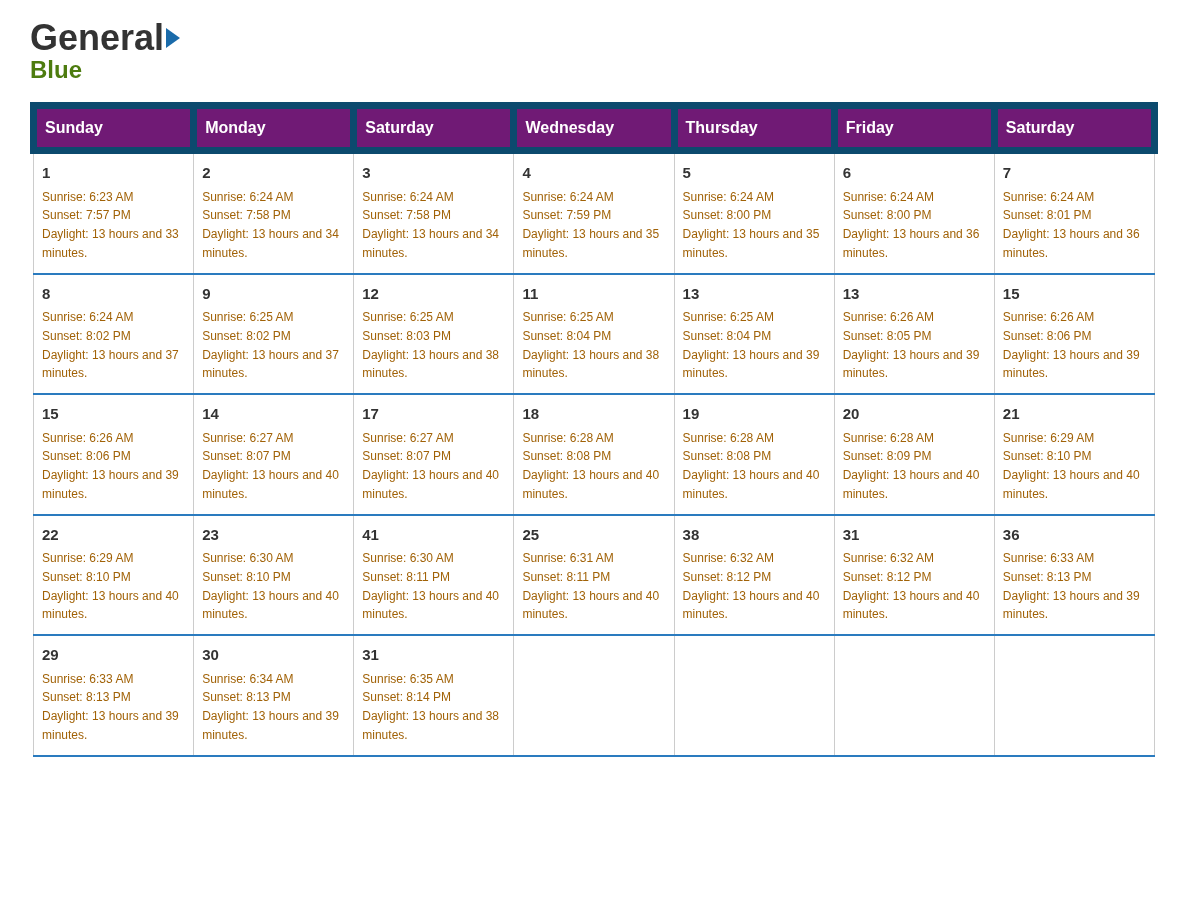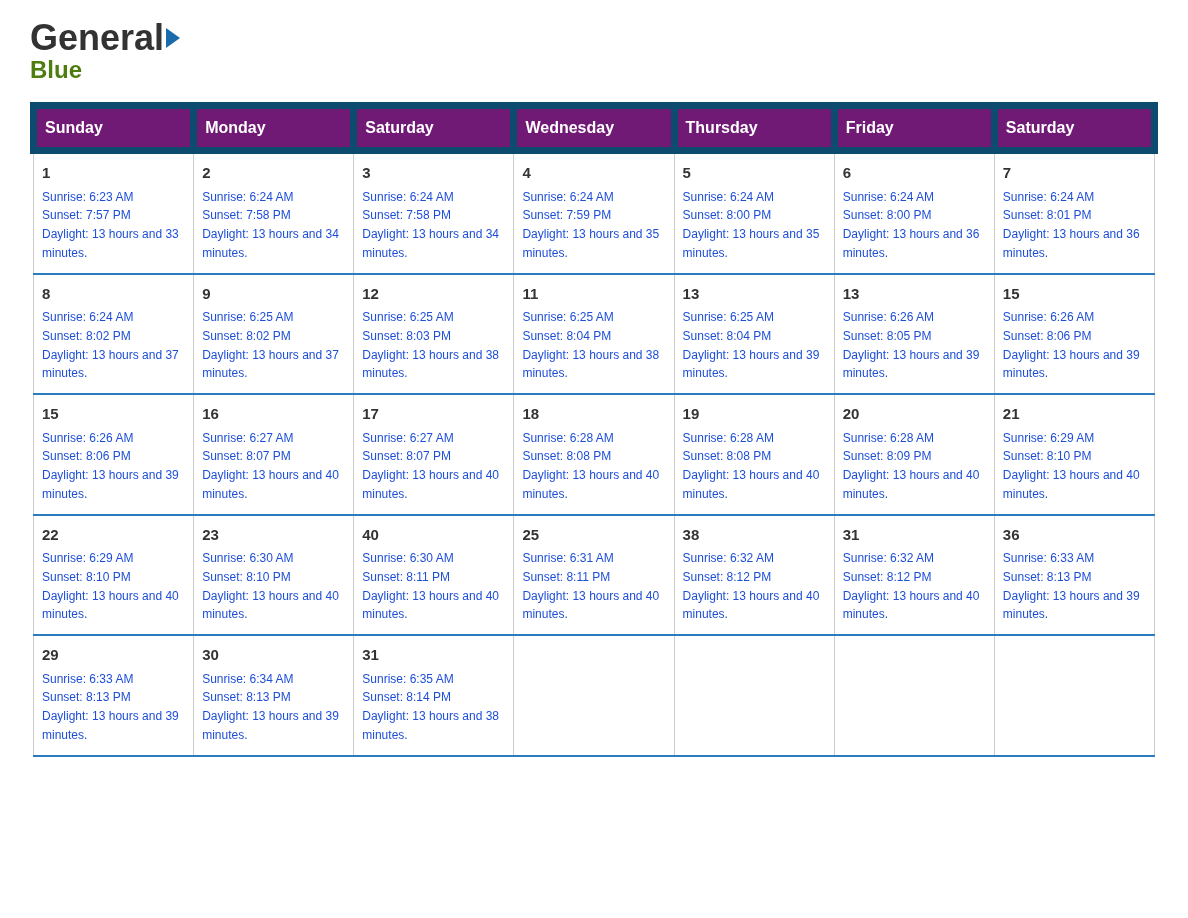--- a/index.html
+++ b/index.html
@@ -76,21 +76,21 @@
       line-height: 1.5;
     }
     .day-number {
       font-size: 15px;
       font-weight: bold;
       display: block;
       margin-bottom: 3px;
     }
     .day-info {
       font-size: 12px;
-      color: #1d4ed8;
+      color: #a16207;
       line-height: 1.5;
     }
     tbody tr td.empty {
       background: #fff;
     }
     tbody tr {
       border-bottom: 2px solid #2a7bbf;
     }
   </style>
 </head>
@@ -136,31 +136,31 @@
         <td><span class="day-number">8</span><span class="day-info">Sunrise: 6:24 AM<br>Sunset: 8:02 PM<br>Daylight: 13 hours and 37 minutes.</span></td>
         <td><span class="day-number">9</span><span class="day-info">Sunrise: 6:25 AM<br>Sunset: 8:02 PM<br>Daylight: 13 hours and 37 minutes.</span></td>
         <td><span class="day-number">12</span><span class="day-info">Sunrise: 6:25 AM<br>Sunset: 8:03 PM<br>Daylight: 13 hours and 38 minutes.</span></td>
         <td><span class="day-number">11</span><span class="day-info">Sunrise: 6:25 AM<br>Sunset: 8:04 PM<br>Daylight: 13 hours and 38 minutes.</span></td>
         <td><span class="day-number">13</span><span class="day-info">Sunrise: 6:25 AM<br>Sunset: 8:04 PM<br>Daylight: 13 hours and 39 minutes.</span></td>
         <td><span class="day-number">13</span><span class="day-info">Sunrise: 6:26 AM<br>Sunset: 8:05 PM<br>Daylight: 13 hours and 39 minutes.</span></td>
         <td><span class="day-number">15</span><span class="day-info">Sunrise: 6:26 AM<br>Sunset: 8:06 PM<br>Daylight: 13 hours and 39 minutes.</span></td>
       </tr>
       <tr>
         <td><span class="day-number">15</span><span class="day-info">Sunrise: 6:26 AM<br>Sunset: 8:06 PM<br>Daylight: 13 hours and 39 minutes.</span></td>
-        <td><span class="day-number">16</span><span class="day-info">Sunrise: 6:27 AM<br>Sunset: 8:07 PM<br>Daylight: 13 hours and 40 minutes.</span></td>
+        <td><span class="day-number">14</span><span class="day-info">Sunrise: 6:27 AM<br>Sunset: 8:07 PM<br>Daylight: 13 hours and 40 minutes.</span></td>
         <td><span class="day-number">17</span><span class="day-info">Sunrise: 6:27 AM<br>Sunset: 8:07 PM<br>Daylight: 13 hours and 40 minutes.</span></td>
         <td><span class="day-number">18</span><span class="day-info">Sunrise: 6:28 AM<br>Sunset: 8:08 PM<br>Daylight: 13 hours and 40 minutes.</span></td>
         <td><span class="day-number">19</span><span class="day-info">Sunrise: 6:28 AM<br>Sunset: 8:08 PM<br>Daylight: 13 hours and 40 minutes.</span></td>
         <td><span class="day-number">20</span><span class="day-info">Sunrise: 6:28 AM<br>Sunset: 8:09 PM<br>Daylight: 13 hours and 40 minutes.</span></td>
         <td><span class="day-number">21</span><span class="day-info">Sunrise: 6:29 AM<br>Sunset: 8:10 PM<br>Daylight: 13 hours and 40 minutes.</span></td>
       </tr>
       <tr>
         <td><span class="day-number">22</span><span class="day-info">Sunrise: 6:29 AM<br>Sunset: 8:10 PM<br>Daylight: 13 hours and 40 minutes.</span></td>
         <td><span class="day-number">23</span><span class="day-info">Sunrise: 6:30 AM<br>Sunset: 8:10 PM<br>Daylight: 13 hours and 40 minutes.</span></td>
-        <td><span class="day-number">40</span><span class="day-info">Sunrise: 6:30 AM<br>Sunset: 8:11 PM<br>Daylight: 13 hours and 40 minutes.</span></td>
+        <td><span class="day-number">41</span><span class="day-info">Sunrise: 6:30 AM<br>Sunset: 8:11 PM<br>Daylight: 13 hours and 40 minutes.</span></td>
         <td><span class="day-number">25</span><span class="day-info">Sunrise: 6:31 AM<br>Sunset: 8:11 PM<br>Daylight: 13 hours and 40 minutes.</span></td>
         <td><span class="day-number">38</span><span class="day-info">Sunrise: 6:32 AM<br>Sunset: 8:12 PM<br>Daylight: 13 hours and 40 minutes.</span></td>
         <td><span class="day-number">31</span><span class="day-info">Sunrise: 6:32 AM<br>Sunset: 8:12 PM<br>Daylight: 13 hours and 40 minutes.</span></td>
         <td><span class="day-number">36</span><span class="day-info">Sunrise: 6:33 AM<br>Sunset: 8:13 PM<br>Daylight: 13 hours and 39 minutes.</span></td>
       </tr>
       <tr>
         <td><span class="day-number">29</span><span class="day-info">Sunrise: 6:33 AM<br>Sunset: 8:13 PM<br>Daylight: 13 hours and 39 minutes.</span></td>
         <td><span class="day-number">30</span><span class="day-info">Sunrise: 6:34 AM<br>Sunset: 8:13 PM<br>Daylight: 13 hours and 39 minutes.</span></td>
         <td><span class="day-number">31</span><span class="day-info">Sunrise: 6:35 AM<br>Sunset: 8:14 PM<br>Daylight: 13 hours and 38 minutes.</span></td>
         <td class="empty"></td>

